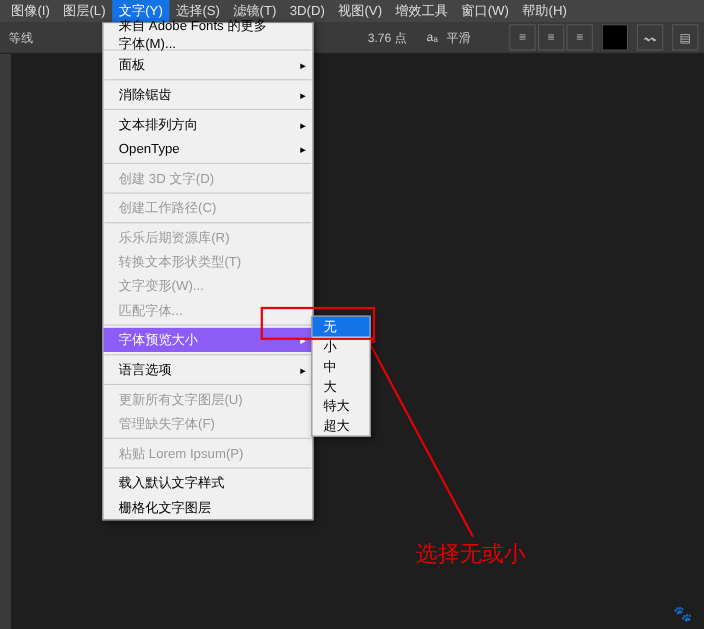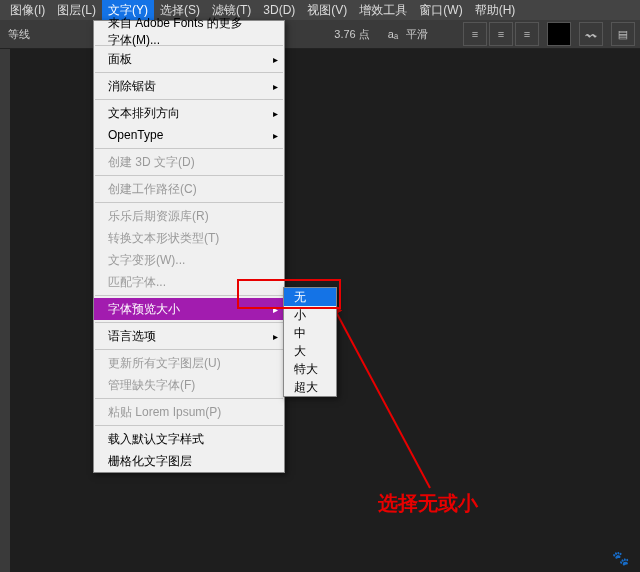--- a/index.html
+++ b/index.html
@@ -18,35 +18,35 @@
 
 
 .toolstrip{position:absolute;top:48px;left:0;width:10px;height:524px;background:#3a3a3a}
 
 
 .workspace{position:absolute;top:48px;left:10px;right:0;bottom:0;background:#1e1e1e}
 
 
 .menu{position:absolute;top:20px;left:93px;width:190px;background:#f0f0f0;border:1px solid #888;box-shadow:2px 2px 6px rgba(0,0,0,0.5);color:#000;z-index:20;font-size:12px}
 .menu .row{display:flex;align-items:center;height:22px;padding:0 35px 0 14px;position:relative}
-.menu .row.hl{background:#a21caf;color:#fff}
+.menu .row.hl{background:#8b5cf6;color:#fff}
 .menu .row.disabled{color:#9a9a9a}
 .menu .sep{height:1px;background:#c8c8c8;margin:2px 1px}
 .menu .arrow{position:absolute;right:6px;top:6px;font-size:10px}
 
 
 .submenu{position:absolute;top:287px;left:283px;width:52px;background:#f0f0f0;border:1px solid #888;box-shadow:2px 2px 6px rgba(0,0,0,0.5);color:#000;z-index:25;font-size:12px}
 .submenu .srow{height:18px;line-height:18px;padding:0 10px}
 .submenu .srow.hl{background:#1473e6;color:#fff}
 
 
 .redbox{position:absolute;top:279px;left:237px;width:100px;height:26px;border:2px solid #e80000;z-index:30;pointer-events:none}
 
 
-.annot-text{position:absolute;left:378px;top:490px;color:#e80000;font-size:20px;font-weight:bold;z-index:15}
+.annot-text{position:absolute;left:378px;top:490px;color:#e80000;font-size:20px;font-weight:normal;z-index:15}
 svg.arrow{position:absolute;top:0;left:0;z-index:14;pointer-events:none}
 
 
 .watermark{position:absolute;bottom:6px;right:10px;color:#eaeaea;font-size:14px;font-weight:500;display:flex;align-items:center;gap:4px;z-index:40}
 .watermark .paw{font-size:14px}
 </style>
 </head>
 <body>
 
 <div class="canvas">

